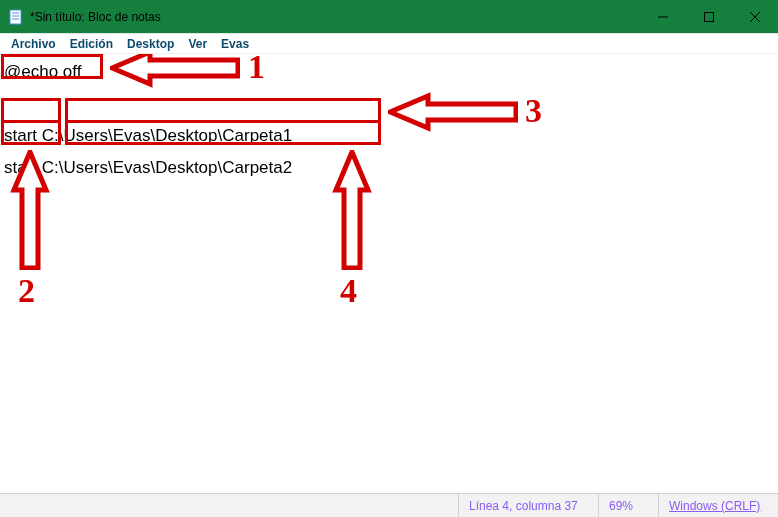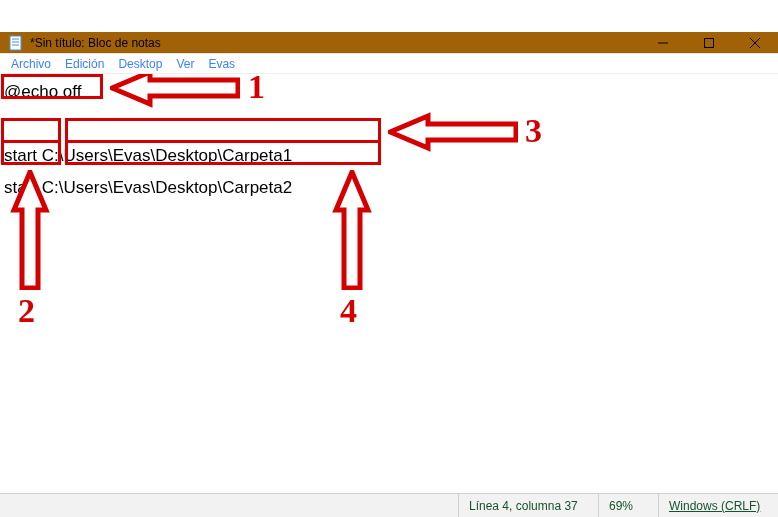--- a/index.html
+++ b/index.html
@@ -1,42 +1,42 @@
 <!DOCTYPE html>
 <html><head>
 <meta charset="utf-8">
 <style>
   * { box-sizing: border-box; margin: 0; padding: 0; }
   html, body { width: 778px; height: 517px; font-family: "Segoe UI", Tahoma, sans-serif; font-size: 12px; background: #fff; overflow: hidden; }
   .window { width: 100%; height: 100%; display: flex; flex-direction: column; position: relative; }
 
   
-  .titlebar { height: 22px; display: flex; align-items: center; background: #a16207; border-bottom: 1px solid #e5e5e5; margin-top: 32px; }
+  .titlebar { height: 34px; display: flex; align-items: center; background: #15803d; border-bottom: 1px solid #e5e5e5; }
   .titlebar .icon { width: 16px; height: 16px; margin: 0 6px 0 8px; display: flex; align-items: center; justify-content: center; }
   .titlebar .title { flex: 0 0 auto; font-size: 12px; color: #000; }
   .titlebar .spacer { flex: 1 1 auto; }
   .winbtn { width: 46px; height: 30px; display: flex; align-items: center; justify-content: center; font-size: 14px; }
 
   
   .menubar { height: 20px; display: flex; align-items: center; padding: 0 4px; background: #fff; border-bottom: 1px solid #eee; position: relative; z-index: 1; }
-  .menubar .menuitem { padding: 2px 7px; font-size: 12px; color: #3b82f6; }
+  .menubar .menuitem { padding: 2px 7px; font-size: 12px; color: #0c4a6e; font-weight: bold; }
 
   
   .editor { flex: 1 1 auto; position: relative; background: #fff; overflow: hidden; }
   .content { position: absolute; top: 0; left: 0; right: 0; bottom: 0; padding: 2px 4px; }
   pre { font-family: Liberation Sans, sans-serif; font-size: 17px; line-height: 32px; white-space: pre; }
 
   
   .box { position: absolute; border: 3px solid #d40000; background: transparent; pointer-events: none; }
   .annlabel { position: absolute; color: #d40000; font-family: Georgia, "Times New Roman", serif; font-weight: bold; font-size: 34px; pointer-events: none; }
   .arrow { position: absolute; pointer-events: none; }
   .arrow svg { display: block; }
 
   
-  .statusbar { height: 24px; border-top: 1px solid #d0d0d0; background: #f2f2f2; display: flex; align-items: stretch; font-size: 12px; color: #14532d; }
+  .statusbar { height: 24px; border-top: 1px solid #d0d0d0; background: #f2f2f2; display: flex; align-items: stretch; font-size: 12px; color: #8b5cf6; }
   .statusbar .cell { border-left: 1px solid #d0d0d0; display: flex; align-items: center; padding: 0 10px; }
   .statusbar .grow { flex: 1 1 auto; border-left: none; }
 </style>
 </head>
 <body>
 
 <div class="window">
 
   <div class="titlebar">
     <span class="icon">

